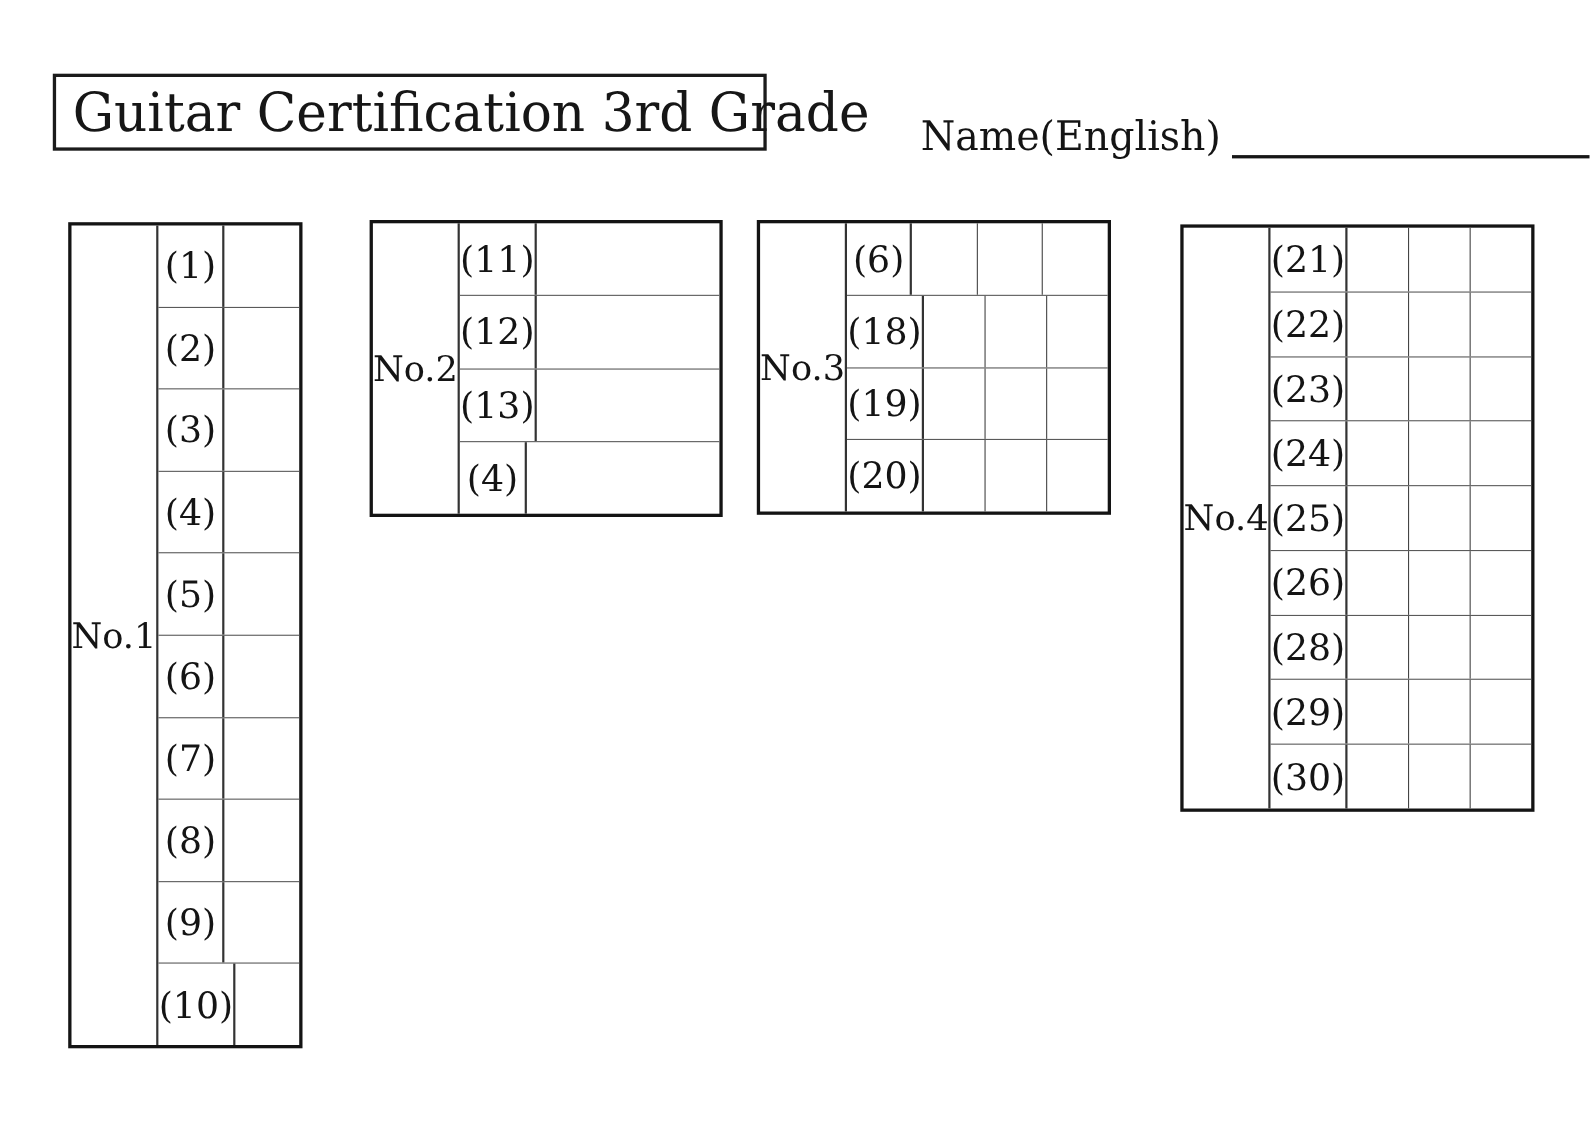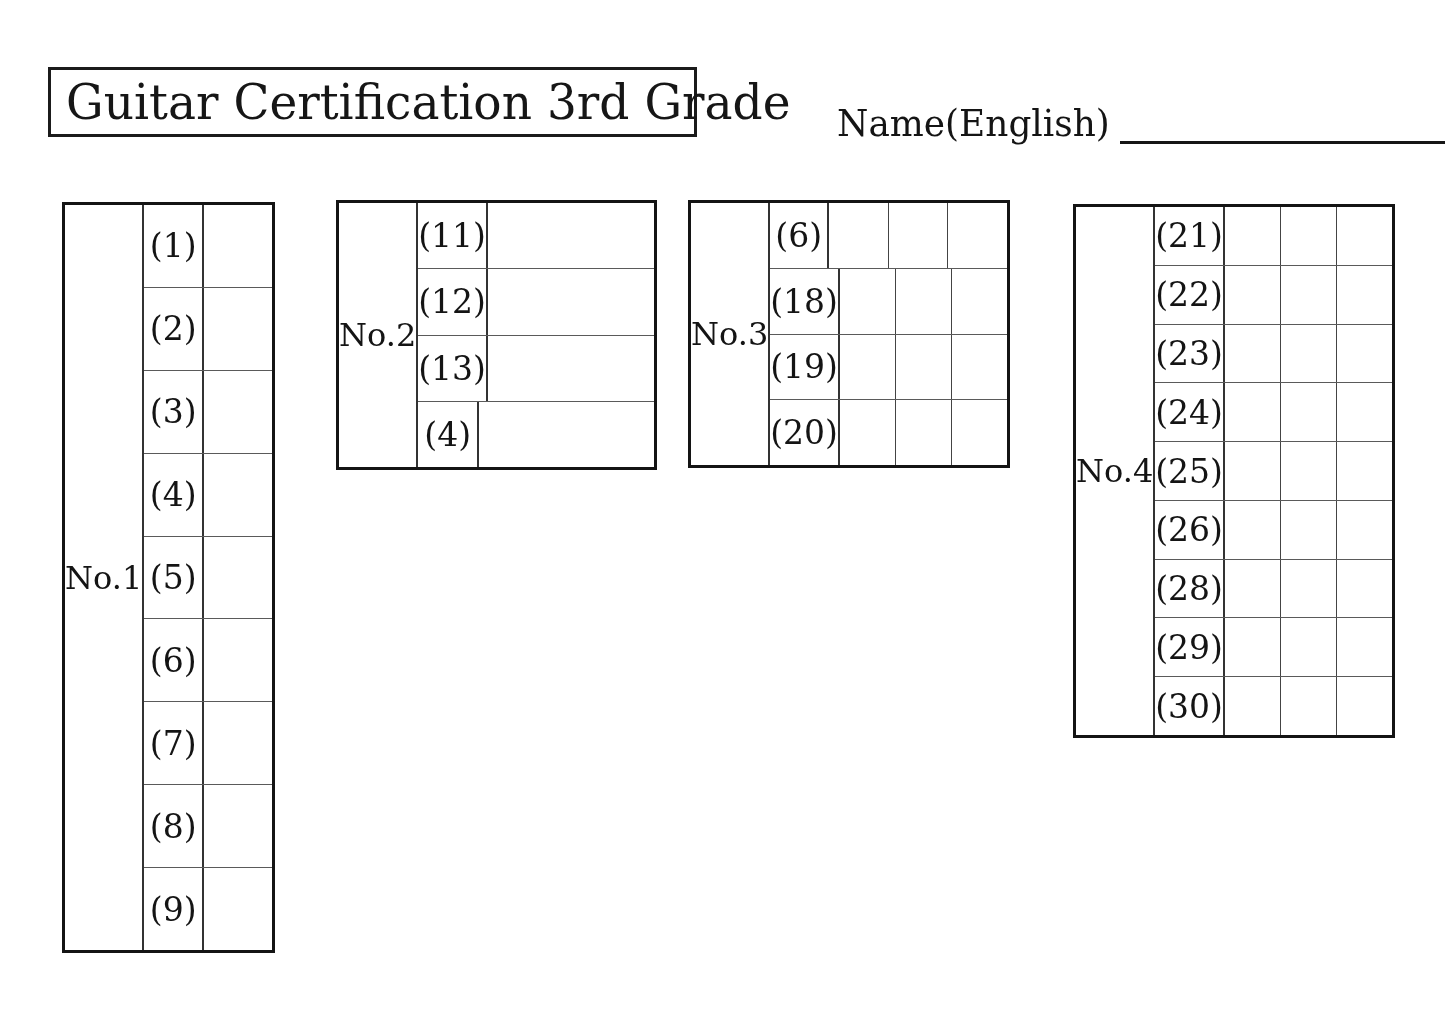--- a/index.html
+++ b/index.html
@@ -123,20 +123,24 @@
         <div class="ans-cell"></div>
       </div>
       <div class="row">
         <div class="num-cell">(8)</div>
         <div class="ans-cell"></div>
       </div>
       <div class="row">
         <div class="num-cell">(9)</div>
         <div class="ans-cell"></div>
       </div>
+      <div class="row">
+        <div class="num-cell">(10)</div>
+        <div class="ans-cell"></div>
+      </div>
     </div>
   </div>
 <div class="qtable t2">
     <div class="lbl-col">No.2</div>
     <div class="rows">
       <div class="row">
         <div class="num-cell">(11)</div>
         <div class="ans-cell"></div>
       </div>
       <div class="row">

